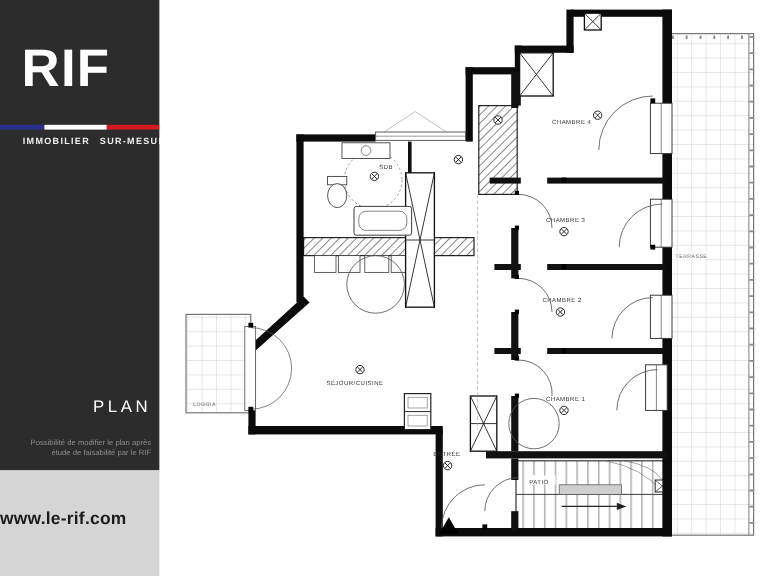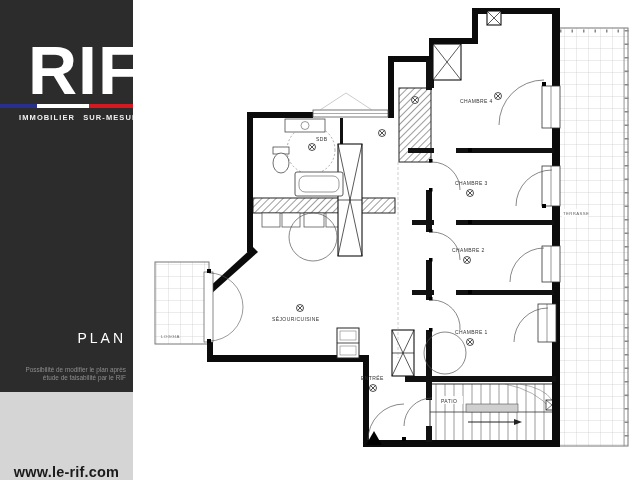--- a/index.html
+++ b/index.html
@@ -3,35 +3,35 @@
 <meta charset="utf-8">
 <style>
   html,body{margin:0;padding:0;background:#888;}
   *{box-sizing:border-box;}
   #canvas{
     position:relative;width:640px;height:480px;background:#ffffff;
     overflow:hidden;font-family:"Liberation Sans",sans-serif;
   }
   
   .sidebar{position:absolute;left:0;top:0;width:133px;height:392px;background:#2d2c2c;}
-  .logo-text{position:absolute;left:28px;top:36px;color:#ffffff;font-weight:bold;
-    font-size:68px;line-height:1;letter-spacing:1px;}
+  .logo-text{position:absolute;left:18px;top:36px;color:#ffffff;font-weight:bold;
+    font-size:44px;line-height:1;letter-spacing:1px;}
   .flag{position:absolute;left:0;top:104px;width:133px;height:4px;display:flex;}
   .flag .b{width:37px;background:#28308d;}
   .flag .w{width:52px;background:#ffffff;}
   .flag .r{width:44px;background:#d41a20;}
   .tagline{position:absolute;left:19px;top:113px;color:#f0f0f0;font-size:7.5px;
     font-weight:bold;letter-spacing:1.1px;word-spacing:5px;white-space:nowrap;}
   .section-title{position:absolute;right:7px;top:330px;color:#ffffff;font-weight:normal;
     font-size:14px;letter-spacing:3px;text-align:right;}
   .note{position:absolute;right:7px;top:366px;width:120px;color:#8d8d8d;
     font-size:6.4px;line-height:1.25;text-align:right;}
   .website-band{position:absolute;left:0;top:392px;width:133px;height:88px;background:#d5d5d5;}
-  .website{position:absolute;left:0;top:33px;width:133px;text-align:center;
-    color:#1b1b1b;font-weight:bold;font-size:14.5px;letter-spacing:.2px;margin-top:39px;}
+  .website{position:absolute;left:0;top:33px;width:133px;text-align:left;
+    color:#1b1b1b;font-weight:bold;font-size:14.5px;letter-spacing:.2px;}
   
   .plan-wrap{position:absolute;left:133px;top:0;width:507px;height:480px;background:#ffffff;}
   svg text{font-family:"Liberation Sans",sans-serif;fill:#333;}
   .room-label{font-size:5px;letter-spacing:.4px;}
   .small-label{font-size:4.3px;fill:#666;letter-spacing:.4px;}
 </style>
 </head>
 <body>
 
 <div id="canvas">

